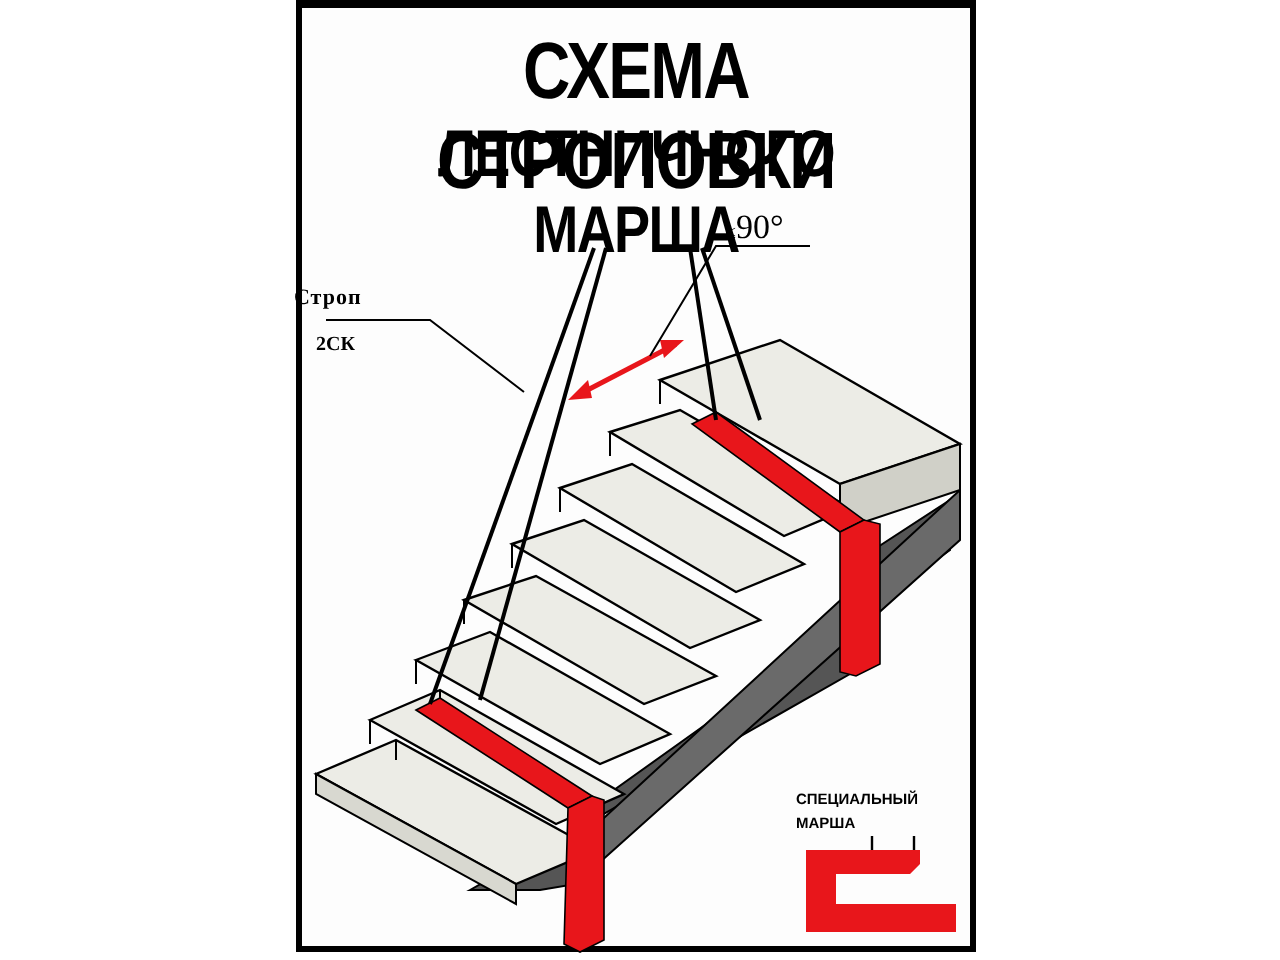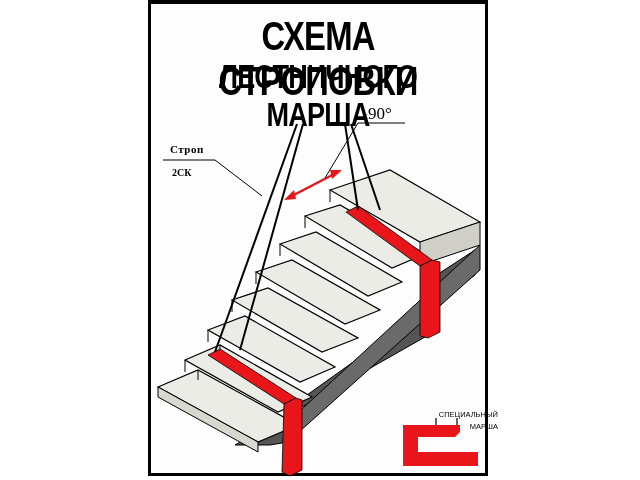--- a/index.html
+++ b/index.html
@@ -2,25 +2,25 @@
 <html><head>
 <meta charset="utf-8">
 <style>
   html, body { margin: 0; padding: 0; background: #ffffff; }
   body { width: 640px; height: 480px; position: relative; overflow: hidden; font-family: "Liberation Sans", sans-serif; }
   .frame { position: absolute; left: 148px; top: 0; width: 340px; height: 476px; border: 3px solid #000; border-top-width: 4px; box-sizing: border-box; background: #fdfdfd; }
   .title { position: absolute; left: 0; width: 100%; text-align: center; font-family: "Liberation Sans", sans-serif; font-weight: 900; color: #000; letter-spacing: -1px; transform: scaleX(0.82); transform-origin: center; }
   .title1 { top: 14px; font-size: 40px; }
   .title2 { top: 58px; font-size: 33px; }
   .label { position: absolute; font-family: "Liberation Serif", serif; color: #000; }
-  .lbl-strop { left: 170px; top: 143px; font-size: 11px; font-weight: bold; letter-spacing: 0.5px; }
-  .lbl-2ck { left: 172px; top: 167px; font-size: 10px; font-weight: bold; }
+  .lbl-strop { left: 147px; top: 143px; font-size: 11px; font-weight: bold; letter-spacing: 0.5px; }
+  .lbl-2ck { left: 158px; top: 167px; font-size: 10px; font-weight: bold; }
   .lbl-angle { left: 363px; top: 104px; font-size: 17px; }
   .lbl-angle small { font-size: 9px; }
-  .special { position: absolute; left: 398px; top: 394px; width: 100px; text-align: right; font-size: 7.5px; font-weight: 400; line-height: 12px; color: #000; margin-top: 15px; }
+  .special { position: absolute; left: 398px; top: 394px; width: 100px; text-align: left; font-size: 7.5px; font-weight: 700; line-height: 12px; color: #000; }
   svg.diagram { position: absolute; left: 0; top: 0; }
 </style>
 </head>
 <body>
 
 <div class="frame"></div>
 
 <div class="title title1" style="left:148px;width:340px;">СХЕМА СТРОПОВКИ</div>
 <div class="title title2" style="left:148px;width:340px;">ЛЕСТНИЧНОГО МАРША</div>
 

